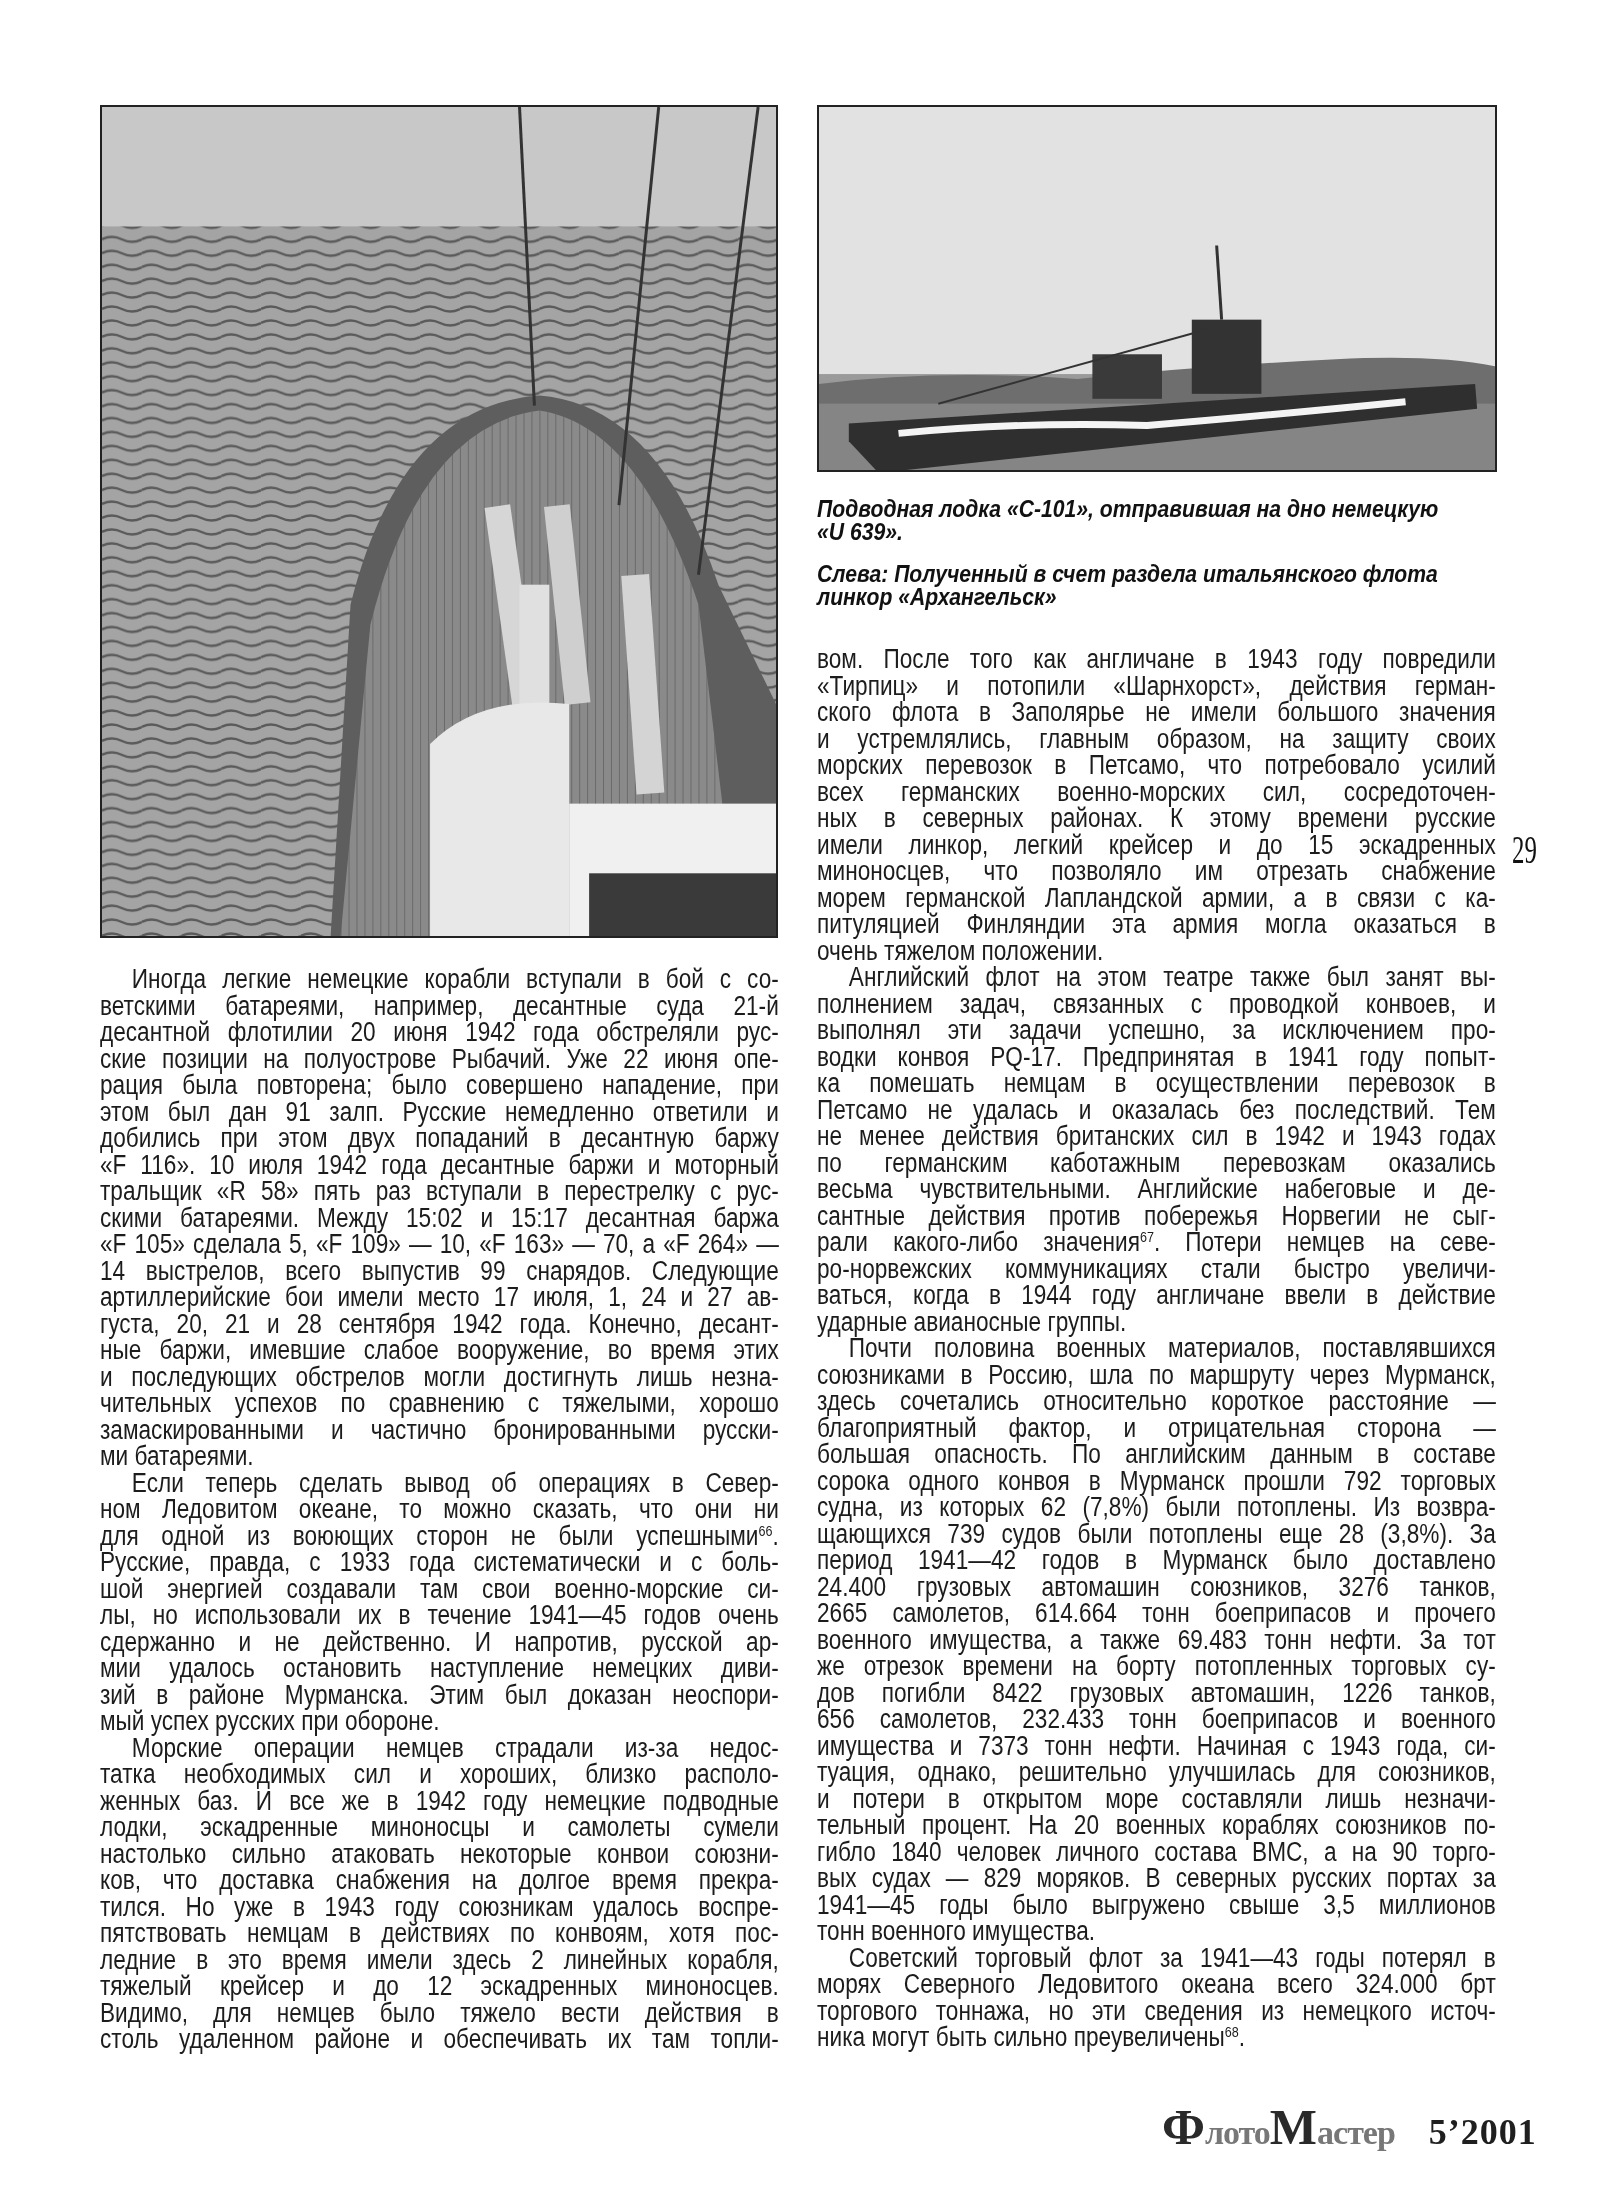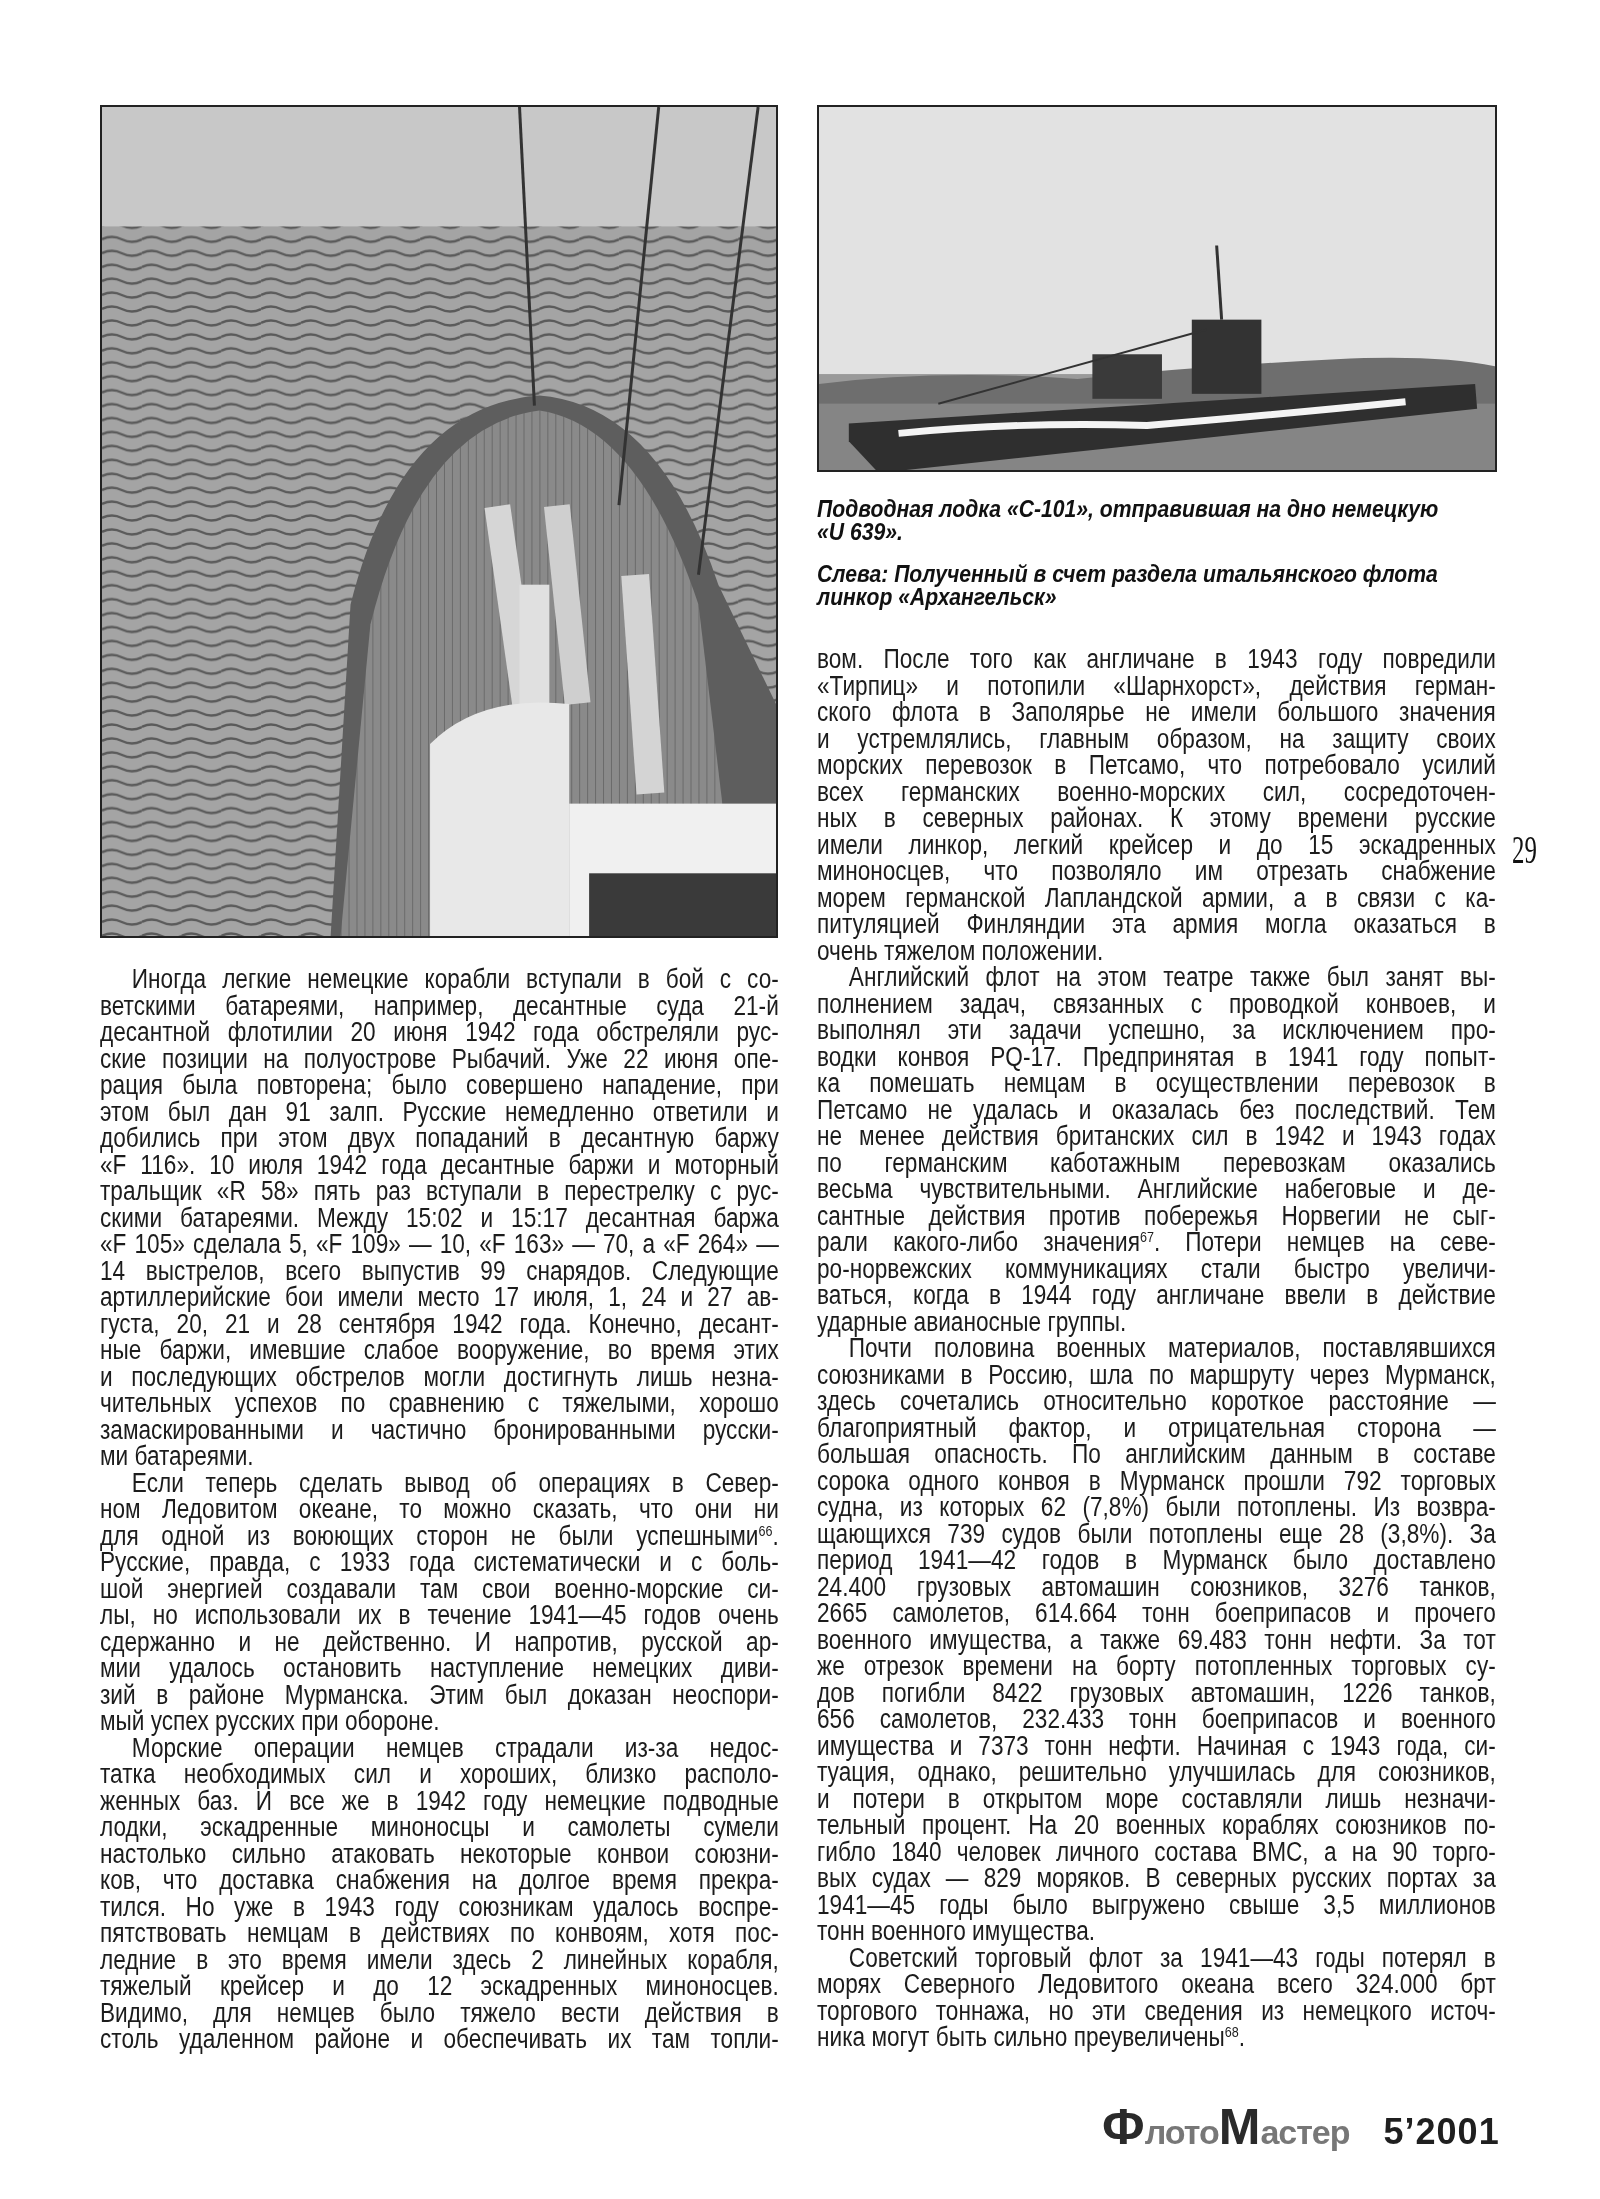--- a/index.html
+++ b/index.html
@@ -19,21 +19,21 @@
   #col-left { left: 100px; top: 966px; }
   #col-right { left: 817px; top: 646px; }
   .para { margin: 0; }
   .ln { display: block; white-space: nowrap; text-align: justify; text-align-last: justify; height: 26.5px; }
   .ln.last { text-align-last: left; }
   .ln.first { padding-left: 38px; }
   sup { font-size: 15px; vertical-align: 9px; line-height: 0; }
 
   #page-number { position: absolute; left: 1512px; top: 826px; font-family: "Liberation Serif", serif; font-size: 40px; transform: scaleX(0.62); transform-origin: left top; color: #111; }
 
-  #masthead { position: absolute; left: 1102px; top: 2098px; font-family: Liberation Sans, sans-serif; font-weight: bold; color: #333; white-space: nowrap; }
+  #masthead { position: absolute; left: 1162px; top: 2098px; font-family: Liberation Serif, serif; font-weight: bold; color: #333; white-space: nowrap; }
   #masthead .big { font-size: 50px; color: #2a2a2a; }
   #masthead .small { font-size: 34px; color: #777; letter-spacing: -1px; }
   #masthead .issue { font-size: 36px; color: #1f1f1f; margin-left: 34px; letter-spacing: 1px; }
 </style>
 </head>
 <body>
 
 <div id="photo-left" class="photo">
   <svg viewBox="0 0 678 833" preserveAspectRatio="none">
     <defs>

